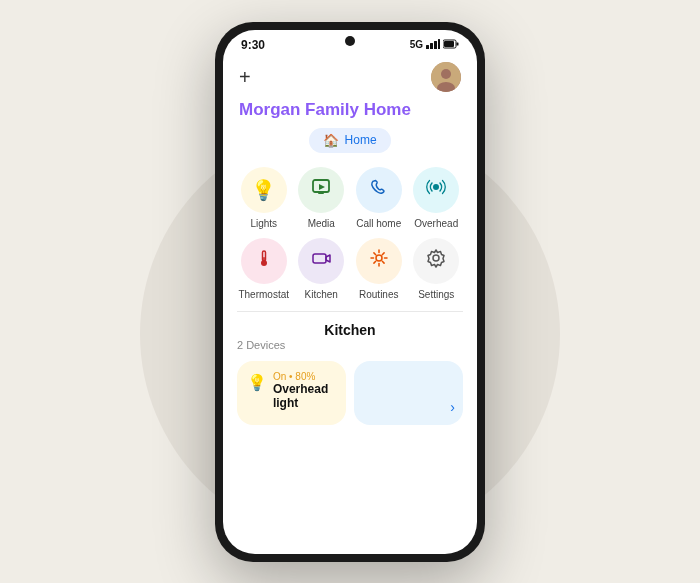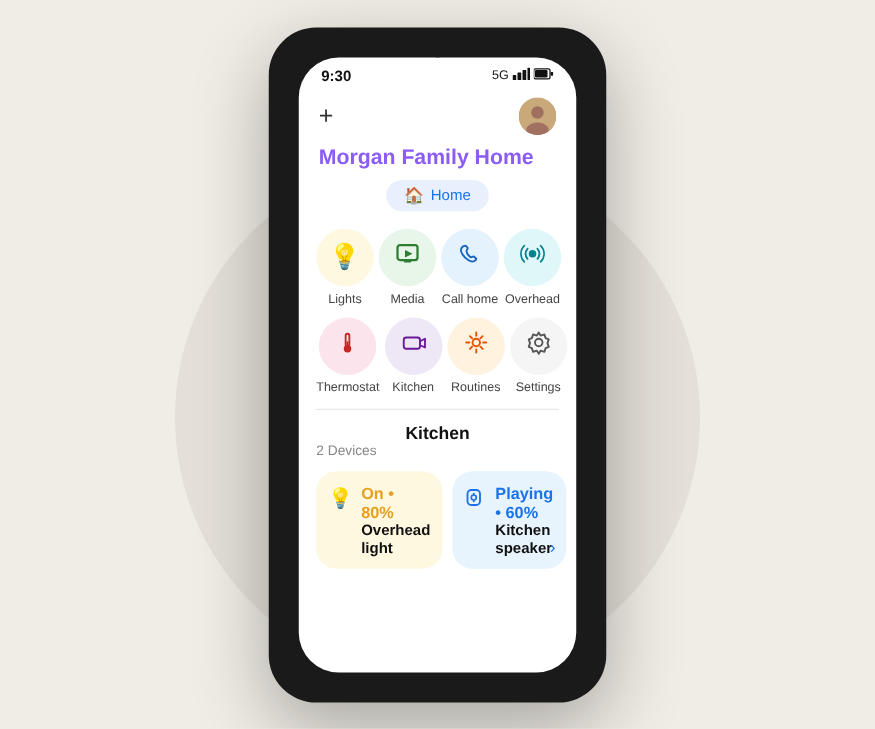--- a/index.html
+++ b/index.html
@@ -28,21 +28,21 @@
     .phone-wrapper {
       position: relative;
       z-index: 1;
     }
 
     .phone {
       width: 270px;
       height: 540px;
       background: #1a1a1a;
       border-radius: 38px;
-      padding: 24px;
+      padding: 8px;
       box-shadow: 0 20px 60px rgba(0,0,0,0.3);
       position: relative;
     }
 
     .phone-screen {
       width: 100%;
       height: 100%;
       background: #ffffff;
       border-radius: 32px;
       overflow: hidden;
@@ -61,21 +61,21 @@
       flex-shrink: 0;
     }
 
     .status-time { font-weight: 700; font-size: 12px; }
 
     .status-icons {
       display: flex;
       align-items: center;
       gap: 3px;
       font-size: 10px;
-      font-weight: 400;
+      font-weight: 700;
     }
 
     .camera-notch {
       position: absolute;
       top: 14px;
       left: 50%;
       transform: translateX(-50%);
       width: 10px;
       height: 10px;
       background: #1a1a1a;
@@ -237,22 +237,22 @@
 
     .device-card.warm {
       background: #fff8e1;
     }
 
     .device-card.cool {
       background: #e8f4fd;
     }
 
     .device-status {
-      font-size: 13px;
-      font-weight: 700;
+      font-size: 10px;
+      font-weight: 400;
       color: #888;
     }
 
     .device-status.warm { color: #e6a020; }
     .device-status.cool { color: #1a73e8; }
 
     .device-name {
       font-size: 12px;
       font-weight: 700;
       color: #111;
@@ -460,34 +460,20 @@
               <div class="device-icon-row">
                 <span class="device-icon">💡</span>
                 <div class="device-info">
                   <div class="device-status warm">On • 80%</div>
                   <div class="device-name">Overhead light</div>
                 </div>
               </div>
             </div>
 
             <div class="device-card cool">
-              <div class="device-icon-row">
-                <span class="device-icon">
-                  <svg width="18" height="18" viewBox="0 0 18 18">
-                    <rect x="2" y="3" width="10" height="12" rx="3" fill="none" stroke="#1a73e8" stroke-width="1.5"></rect>
-                    <circle cx="7" cy="9" r="2" fill="none" stroke="#1a73e8" stroke-width="1.3"></circle>
-                    <circle cx="7" cy="6" r="0.8" fill="#1a73e8"></circle>
-                    <circle cx="7" cy="12" r="0.8" fill="#1a73e8"></circle>
-                  </svg>
-                </span>
-                <div class="device-info">
-                  <div class="device-status cool">Playing • 60%</div>
-                  <div class="device-name">Kitchen speaker</div>
-                </div>
-              </div>
               <span class="chevron">›</span>
             </div>
 
           </div>
         </div>
 
       </div>
     </div>
   </div>
 </div>

